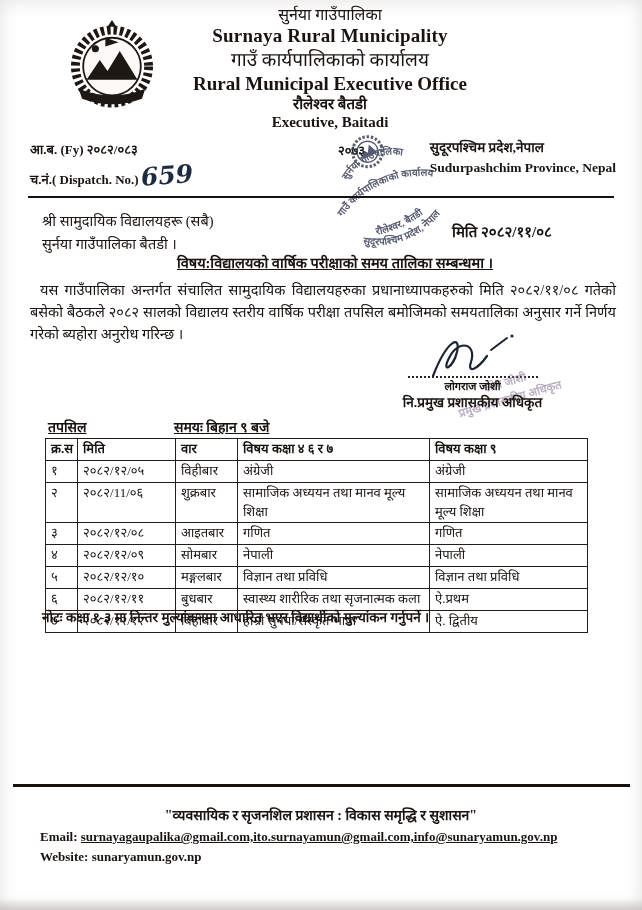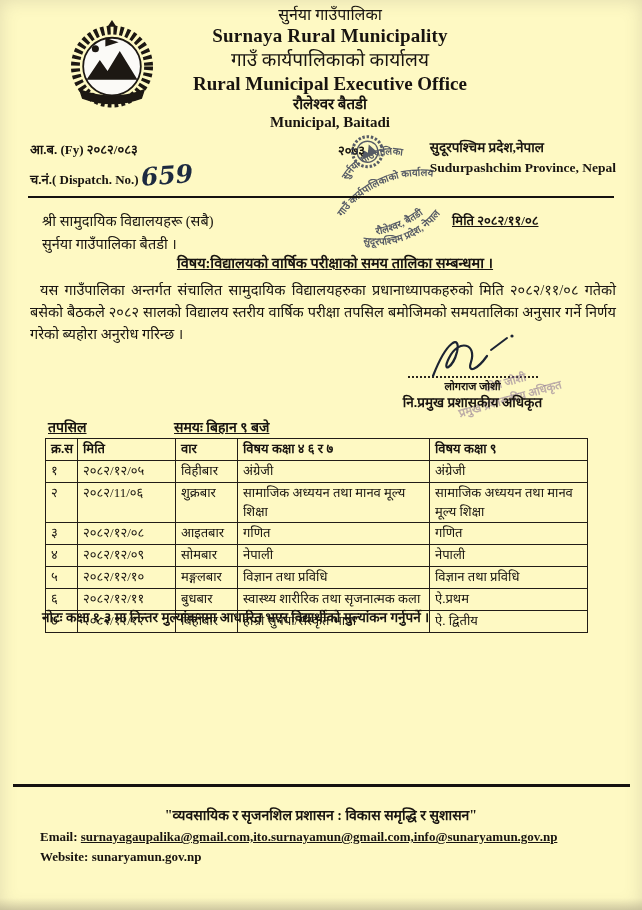--- a/index.html
+++ b/index.html
@@ -1,18 +1,18 @@
 <!DOCTYPE html>
 <html><head>
 <meta charset="utf-8">
 <style>
   html,body{margin:0;padding:0;background:#d9d6d0;}
   .page{
     position:relative;width:642px;height:910px;margin:0 auto;
-    background:#fef9c3;color:#181410;overflow:hidden;
+    background:#ffffff;color:#181410;overflow:hidden;
     font-family:"Liberation Serif","DejaVu Serif",serif;
     box-shadow:inset 0 0 18px rgba(90,85,75,.18);
   }
   .np{font-family:"Liberation Serif","DejaVu Sans",serif;}
   
   .logo{position:absolute;left:56px;top:20px;width:112px;height:102px;}
   .letterhead{position:absolute;left:62px;right:44px;top:6px;text-align:center;line-height:1.18;}
   .lh-np1{font-size:16px;}
   .lh-en1{font-size:19px;font-weight:bold;letter-spacing:.2px;}
   .lh-np2{font-size:19px;margin-top:2px;}
@@ -26,21 +26,21 @@
   .dispatch-hand{
     display:inline-block;font-family:"DejaVu Serif",serif;font-style:italic;
     font-size:25px;color:#1d2a40;transform:rotate(-4deg);margin-left:2px;line-height:.8;
   }
   .meta-right{position:absolute;right:26px;top:138px;font-size:13.5px;font-weight:bold;line-height:1.5;text-align:left;}
   .rule{position:absolute;left:28px;right:28px;top:196px;border-top:2.5px solid #15120f;}
   
   .stamp{position:absolute;left:318px;top:126px;width:134px;height:130px;transform:rotate(-24deg);opacity:.82;pointer-events:none;}
   
   .recipient{position:absolute;left:42px;top:210px;font-size:14.5px;line-height:1.6;}
-  .date-line{position:absolute;left:452px;top:211px;font-size:13px;font-weight:bold;text-decoration:underline;}
+  .date-line{position:absolute;left:452px;top:221px;font-size:15px;font-weight:bold;}
   .subject{position:absolute;left:0;right:0;top:252px;text-align:center;font-size:14.5px;font-weight:bold;padding-left:28px;}
   .subject span{text-decoration:underline;}
   
   .body-par{position:absolute;left:30px;right:26px;top:280px;font-size:14.5px;line-height:1.5;text-align:justify;text-indent:10px;margin:0;}
   
   .sign-block{position:absolute;right:52px;top:330px;width:235px;text-align:center;}
   .sig-svg{display:block;margin:0 auto -6px auto;}
   .sig-dots{width:130px;margin:0 auto;border-bottom:2.5px dotted #2a251f;}
   .sig-name{font-size:11px;font-weight:bold;margin-top:0;position:relative;z-index:2;}
   .sig-title{font-size:13.5px;font-weight:bold;position:relative;z-index:2;}
@@ -78,21 +78,21 @@
     <path d="M20 62 Q50 74 80 62 L77 71 Q50 81 23 71 Z" fill="#1d1813"></path>
     <path d="M46 6 L50 0 L54 6 Z" fill="#1d1813"></path>
   </svg>
 
   <div class="letterhead">
     <div class="lh-np1 np">सुर्नया गाउँपालिका</div>
     <div class="lh-en1">Surnaya Rural Municipality</div>
     <div class="lh-np2 np">गाउँ कार्यपालिकाको कार्यालय</div>
     <div class="lh-en2">Rural Municipal Executive Office</div>
     <div class="lh-np3 np">रौलेश्वर बैतडी</div>
-    <div class="lh-en3">Municipal, Baitadi</div>
+    <div class="lh-en3">Executive, Baitadi</div>
   </div>
   <div class="lh-year np">२०७३</div>
 
   <div class="meta-left np">
     <div>आ.ब. (Fy) २०८२/०८३</div>
     <div class="row2">
       <span>च.नं.( Dispatch. No.)</span><span class="dispatch-hand">659</span>
     </div>
   </div>
 

